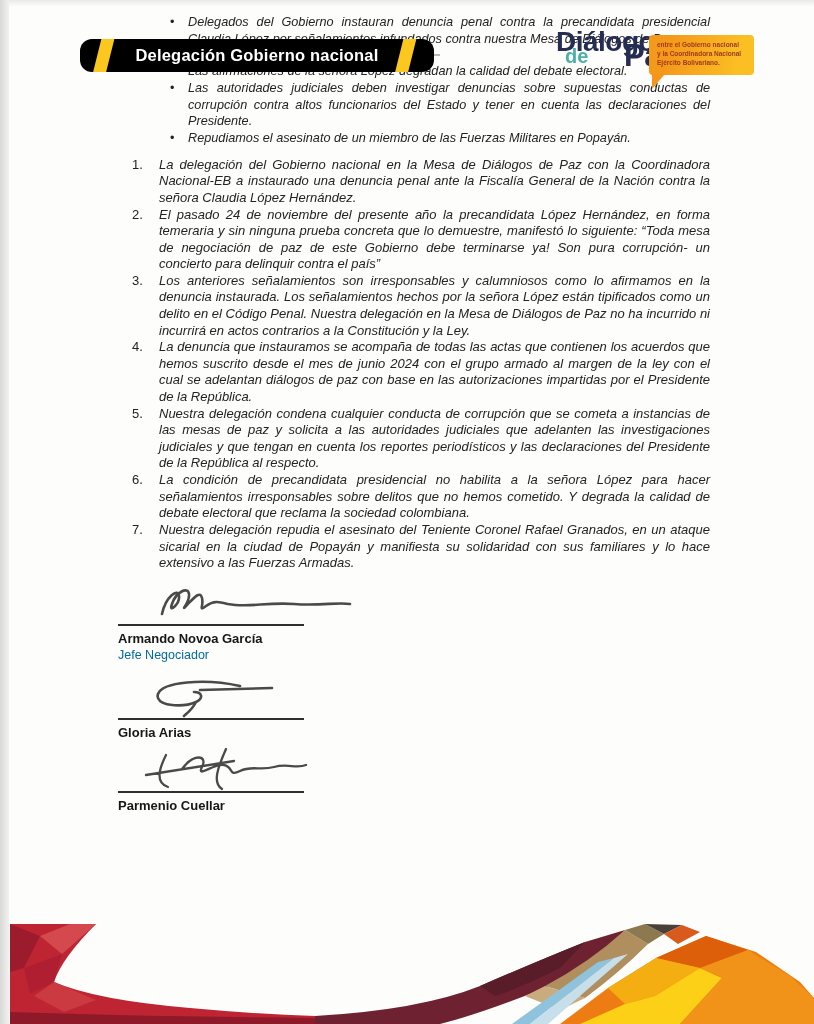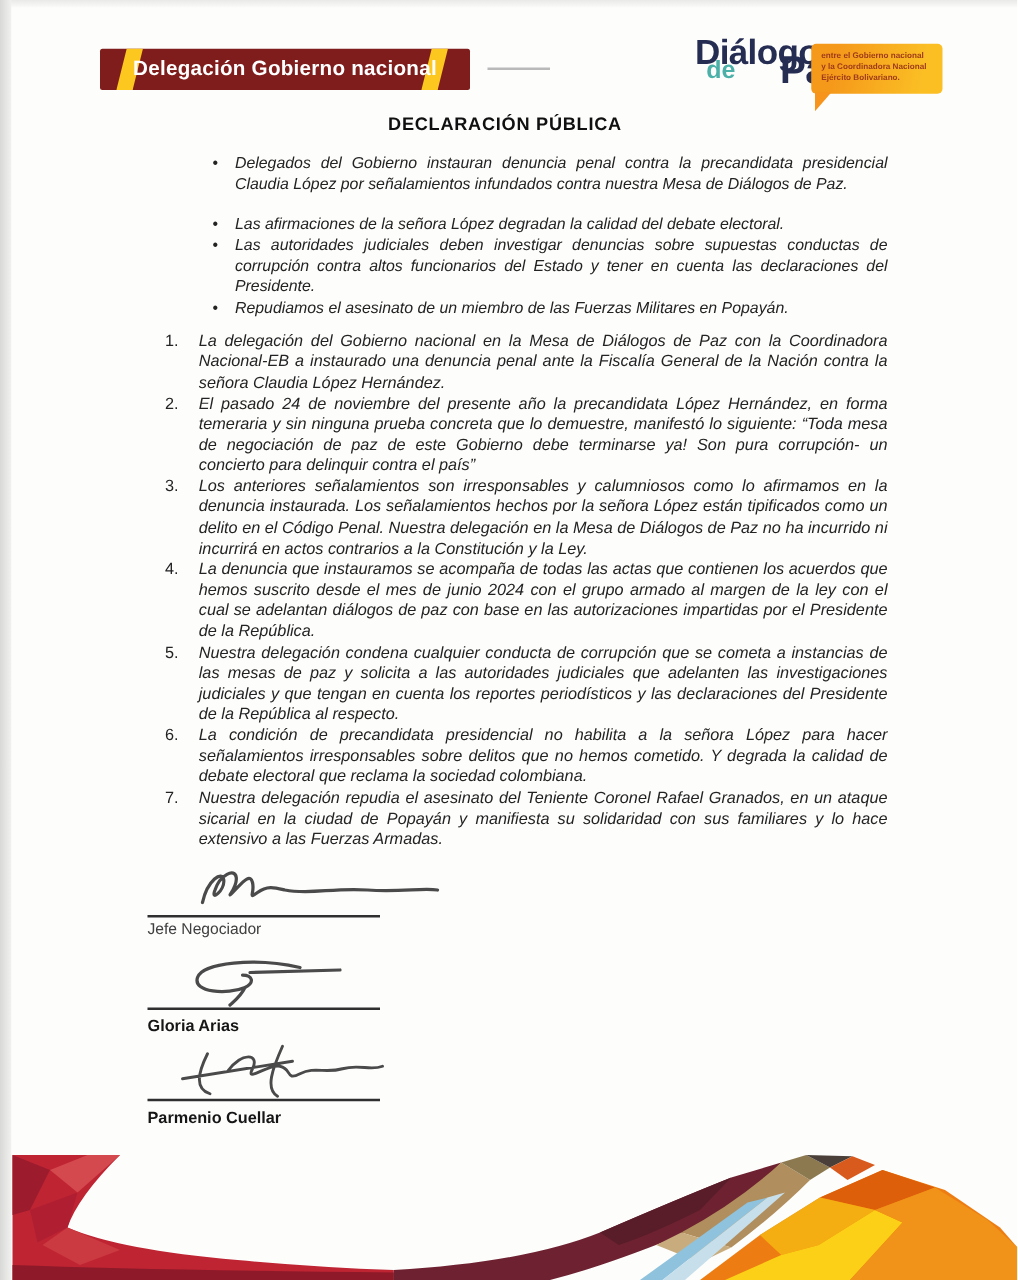--- a/index.html
+++ b/index.html
@@ -5,22 +5,22 @@
   html,body{margin:0;padding:0;background:#ffffff;}
   .page{position:relative;width:814px;height:1024px;background:#fdfdfc;overflow:hidden;
         font-family:"Liberation Sans",sans-serif;color:#232323;}
   
   .edge-left{position:absolute;left:0;top:0;width:9px;height:100%;
              background:linear-gradient(to right,#d8d8d6,#f1f1ef);z-index:6;}
   .edge-top{position:absolute;left:0;top:0;width:100%;height:6px;
             background:linear-gradient(to bottom,#e9e9e7,#fbfbfa);z-index:6;}
 
   
-  .badge{position:absolute;left:80px;top:39px;width:296px;height:33px;background:#7f1d1d;
-         border-radius:2px;overflow:hidden;z-index:3;}
+  .badge{position:absolute;left:80px;top:39px;width:354px;height:33px;background:#000000;
+         border-radius:12px;overflow:hidden;z-index:3;}
   .badge .stripe{position:absolute;top:-5px;width:13px;height:45px;background:#fcc71e;
                  transform:skewX(-14deg);}
   .badge .s1{left:17px;} .badge .s2{right:22px;}
   .badge-label{position:relative;display:block;text-align:center;line-height:33px;
                color:#ffffff;font-weight:bold;font-size:16.5px;letter-spacing:0.2px;}
   .badge-line{position:absolute;left:390px;top:54px;width:50px;height:2px;background:#b9b9b9;}
 
   
   .logo{position:absolute;left:556px;top:26px;width:210px;height:64px;z-index:3;}
   .logo .w1{position:absolute;left:0;top:0;font-size:28px;font-weight:bold;color:#262d52;letter-spacing:-0.5px;}
@@ -47,21 +47,21 @@
   .numbered .num{width:27px;flex:none;}
   .numbered .tx{flex:1;text-align:justify;font-style:italic;}
   .n3{min-height:50px;} .n4{min-height:66px;}
   .closing{margin:15px 0 0 0;font-size:13px;line-height:16.5px;}
 
   
   .sig-scribble{display:block;}
   .sig-scribble path{fill:none;stroke:#4a4a4a;stroke-linecap:round;stroke-linejoin:round;}
   .sig-rule{width:186px;height:0;border-bottom:2px solid #2f2f2f;}
   .sig-name{margin-top:5px;font-size:13px;font-weight:bold;color:#161616;}
-  .sig-role{margin-top:2px;font-size:12.5px;color:#404040;}
+  .sig-role{margin-top:2px;font-size:12.5px;color:#0369a1;}
   .sig1 svg{margin:8px 0 0 30px;} .sig2 svg{margin:14px 0 0 26px;} .sig3 svg{margin:5px 0 0 20px;}
 
   
   .footer-wave{position:absolute;left:0;bottom:0;width:814px;height:100px;z-index:1;}
 </style>
 </head>
 <body>
 
 <div class="page">
   <div class="edge-top"></div>
@@ -80,21 +80,20 @@
     <span class="w3">Paz</span>
     <div class="bubble">
       <span class="bubble-line">entre el Gobierno nacional</span>
       <span class="bubble-line">y la Coordinadora Nacional</span>
       <span class="bubble-line">Ejército Bolivariano.</span>
     </div>
     <div class="bubble-tail"></div>
   </div>
 
   <div class="content">
-    <h1 class="doc-title">DECLARACIÓN PÚBLICA</h1>
 
     <ul class="bullets">
       <li class="b3l">
         <span class="mk">•</span>
         <span class="tx">Delegados del Gobierno instauran denuncia penal contra la precandidata presidencial Claudia López por señalamientos infundados contra nuestra Mesa de Diálogos de Paz.</span>
       </li>
       <li class="b1l">
         <span class="mk">•</span>
         <span class="tx">Las afirmaciones de la señora López degradan la calidad del debate electoral.</span>
       </li>
@@ -138,20 +137,21 @@
         <span class="tx">Nuestra delegación repudia el asesinato del Teniente Coronel Rafael Granados, en un ataque sicarial en la ciudad de Popayán y manifiesta su solidaridad con sus familiares y lo hace extensivo a las Fuerzas Armadas.</span>
       </li>
     </ol>
 
 
     <div class="sig1">
       <svg class="sig-scribble" width="230" height="44" viewBox="0 0 230 44">
         <path stroke-width="2.6" d="M14,34 C18,16 30,8 31,16 C32,24 20,34 24,24 C28,12 40,6 41,14 C42,22 32,32 38,26 C46,18 52,10 54,18 C56,26 50,32 58,26 C66,20 72,22 80,24 C100,28 118,22 146,24 C172,26 190,22 202,24"></path>
       </svg>
       <div class="sig-rule"></div>
+      <div class="sig-name">Armando Novoa García</div>
       <div class="sig-role">Jefe Negociador</div>
     </div>
 
     <div class="sig2">
       <svg class="sig-scribble" width="150" height="42" viewBox="0 0 150 42">
         <path stroke-width="2.6" d="M96,10 C60,2 18,6 14,18 C10,30 38,32 52,26 C60,22 58,16 50,16 M52,26 C48,34 42,38 40,40 M56,14 L128,12"></path>
       </svg>
       <div class="sig-rule"></div>
       <div class="sig-name">Gloria Arias</div>
     </div>

